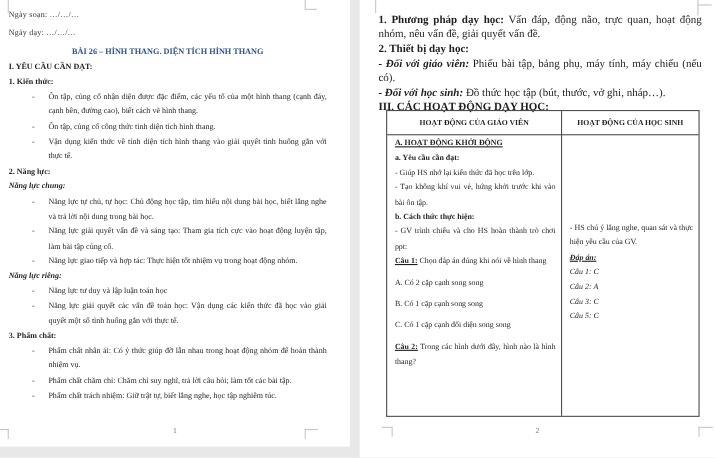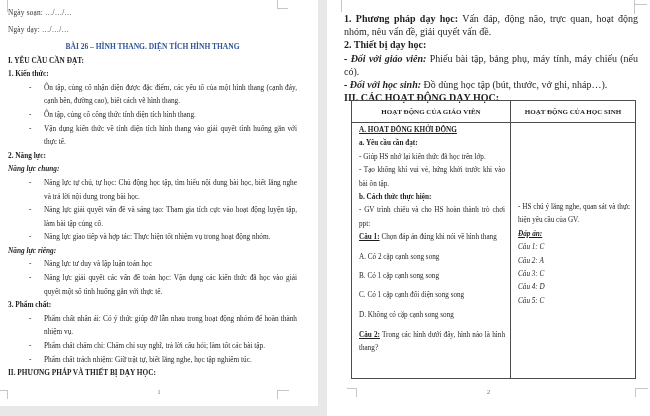--- a/index.html
+++ b/index.html
@@ -75,70 +75,67 @@
       <p class="b"><span class="dash">-</span><span>Năng lực tự chủ, tự học: Chủ động học tập, tìm hiểu nội dung bài học, biết lắng nghe và trả lời nội dung trong bài học.</span></p>
       <p class="b"><span class="dash">-</span><span>Năng lực giải quyết vấn đề và sáng tạo: Tham gia tích cực vào hoạt động luyện tập, làm bài tập củng cố.</span></p>
       <p class="b"><span class="dash">-</span><span>Năng lực giao tiếp và hợp tác: Thực hiện tốt nhiệm vụ trong hoạt động nhóm.</span></p>
       <p class="h2i">Năng lực riêng:</p>
       <p class="b"><span class="dash">-</span><span>Năng lực tư duy và lập luận toán học</span></p>
       <p class="b"><span class="dash">-</span><span>Năng lực giải quyết các vấn đề toán học: Vận dụng các kiến thức đã học vào giải quyết một số tình huống gắn với thực tế.</span></p>
       <p class="h2">3. Phẩm chất:</p>
       <p class="b"><span class="dash">-</span><span>Phẩm chất nhân ái: Có ý thức giúp đỡ lẫn nhau trong hoạt động nhóm để hoàn thành nhiệm vụ.</span></p>
       <p class="b"><span class="dash">-</span><span>Phẩm chất chăm chỉ: Chăm chỉ suy nghĩ, trả lời câu hỏi; làm tốt các bài tập.</span></p>
       <p class="b"><span class="dash">-</span><span>Phẩm chất trách nhiệm: Giữ trật tự, biết lắng nghe, học tập nghiêm túc.</span></p>
-      <p class="h1">II. PHƯƠNG PHÁP VÀ THIẾT BỊ DẠY HỌC:</p>
     </div>
     <div class="pnum">1</div>
 
     <div class="mark" style="left:7px;top:0;width:1px;height:12px;"></div>
     <div class="mark" style="left:277px;top:0;width:1px;height:8px;"></div>
     <div class="mark" style="left:277px;top:8px;width:11px;height:1px;"></div>
     <div class="mark" style="left:7px;top:390px;width:1px;height:9px;"></div>
     <div class="mark" style="left:0;top:390px;width:8px;height:1px;"></div>
     <div class="mark" style="left:277px;top:390px;width:1px;height:9px;"></div>
     <div class="mark" style="left:277px;top:390px;width:12px;height:1px;"></div>
   </div>
 
   <div class="page" id="page2">
     <div class="col p2col">
       <p><span class="h2">1. Phương pháp dạy học:</span><span> Vấn đáp, động não, trực quan, hoạt động nhóm, nêu vấn đề, giải quyết vấn đề.</span></p>
       <p class="h2">2. Thiết bị dạy học:</p>
       <p><span class="bi">- Đối với giáo viên:</span><span> Phiếu bài tập, bảng phụ, máy tính, máy chiếu (nếu có).</span></p>
-      <p><span class="bi">- Đối với học sinh:</span><span> Đồ dùng học tập (bút, thước, vở ghi, nháp…).</span></p>
+      <p><span class="bi">- Đối với học sinh:</span><span> Đồ thức học tập (bút, thước, vở ghi, nháp…).</span></p>
       <p class="h1">III. CÁC HOẠT ĐỘNG DẠY HỌC:</p>
     </div>
 
     <div class="tbl">
       <div class="hrow"></div>
       <div class="vdiv"></div>
       <div class="hcell left">HOẠT ĐỘNG CỦA GIÁO VIÊN</div>
       <div class="hcell right">HOẠT ĐỘNG CỦA HỌC SINH</div>
 
       <div class="cell cell-teacher">
         <p class="ub" style="text-align:left;">A. HOẠT ĐỘNG KHỞI ĐỘNG</p>
         <p class="h2" style="text-align:left;">a. Yêu cầu cần đạt:</p>
         <p>- Giúp HS nhớ lại kiến thức đã học trên lớp.</p>
         <p>- Tạo không khí vui vẻ, hứng khởi trước khi vào bài ôn tập.</p>
         <p class="h2" style="text-align:left;">b. Cách thức thực hiện:</p>
         <p>- GV trình chiếu và cho HS hoàn thành trò chơi ppt:</p>
         <p style="text-align:left;"><span class="ub">Câu 1:</span><span> Chọn đáp án đúng khi nói về hình thang</span></p>
         <p class="opt" style="text-align:left;">A. Có 2 cặp cạnh song song</p>
         <p class="opt" style="text-align:left;">B. Có 1 cặp cạnh song song</p>
         <p class="opt" style="text-align:left;">C. Có 1 cặp cạnh đối diện song song</p>
-        <p class="opt" style="text-align:left;">D. Không có cặp cạnh song song</p>
         <p class="q2p"><span class="ub">Câu 2:</span><span> Trong các hình dưới đây, hình nào là hình thang?</span></p>
       </div>
 
       <div class="cell cell-student">
         <p class="note-first">- HS chú ý lắng nghe, quan sát và thực hiện yêu cầu của GV.</p>
         <p class="ubi" style="text-align:left;">Đáp án:</p>
         <p class="ans" style="text-align:left;">Câu 1: C</p>
         <p class="ans" style="text-align:left;">Câu 2: A</p>
         <p class="ans" style="text-align:left;">Câu 3: C</p>
-        <p class="ans" style="text-align:left;">Câu 4: D</p>
         <p class="ans" style="text-align:left;">Câu 5: C</p>
       </div>
     </div>
 
     <div class="pnum">2</div>
 
     <div class="mark" style="left:14px;top:0;width:1px;height:12px;"></div>
     <div class="mark" style="left:307px;top:0;width:1px;height:14px;"></div>
     <div class="mark" style="left:307px;top:4px;width:13px;height:1px;"></div>
     <div class="mark" style="left:29px;top:388px;width:1px;height:9px;"></div>

